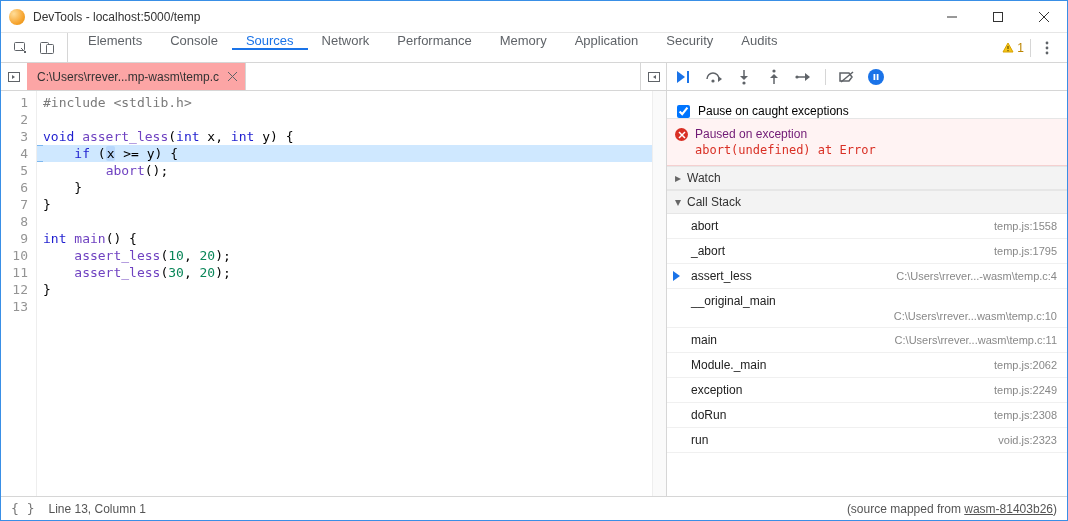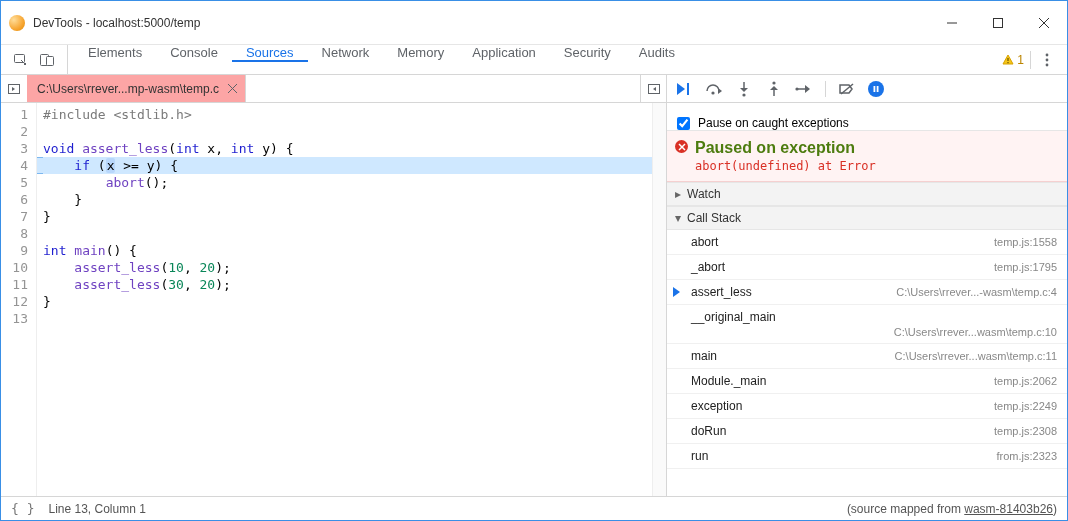--- a/index.html
+++ b/index.html
@@ -9,21 +9,21 @@
   background: #fff;
   width: 1068px;
   height: 521px;
   overflow: hidden;
   border: 1px solid #398fe6;
   display: flex;
   flex-direction: column;
 }
 
 .titlebar {
-  height: 44px;
+  height: 32px;
   display: flex;
   align-items: center;
   padding: 0 0 0 8px;
   background: #fff;
   border-bottom: 1px solid #e6e6e6;
 }
 .titlebar .app-icon {
   width: 16px; height: 16px;
   border-radius: 50%;
   background: radial-gradient(circle at 30% 30%, #ffdd99, #f7a632 60%, #e08700 100%);
@@ -181,21 +181,21 @@
 .paused-banner {
   background: #fff3f3;
   border-bottom: 1px solid #f5d0d0;
   padding: 8px 10px 8px 28px;
   position: relative;
 }
 .paused-banner .err-icon {
   position:absolute; left:8px; top:9px; width:13px; height:13px; border-radius:50%;
   background:#d93025; display:flex; align-items:center; justify-content:center; color:#fff; font-size:10px;
 }
-.paused-banner .t1 { color:#4d7c0f; font-weight:700; font-size:16px; }
+.paused-banner .t1 { color:#701a75; font-weight:400; font-size:12px; }
 .paused-banner .t2 { color:#d93025; font-family:Consolas,monospace; font-size:12px; margin-top:2px;}
 .section-head {
   height: 24px;
   display:flex; align-items:center;
   padding: 0 6px;
   background:#f3f3f3;
   border-top:1px solid #e6e6e6;
   border-bottom:1px solid #e6e6e6;
   cursor:pointer;
   font-size:12px;
@@ -278,20 +278,21 @@
           <rect x="1.5" y="2.5" width="8" height="11" rx="1" fill="none" stroke="currentColor"></rect>
           <rect x="7.5" y="4.5" width="7" height="9" rx="1" fill="#fff" stroke="currentColor"></rect>
         </svg>
     </div>
   </div>
   <div class="tabs" id="tabs-host">
       <div class="tab">Elements</div>
       <div class="tab">Console</div>
       <div class="tab active">Sources</div>
       <div class="tab">Network</div>
+      <div class="tab">Performance</div>
       <div class="tab">Memory</div>
       <div class="tab">Application</div>
       <div class="tab">Security</div>
       <div class="tab">Audits</div>
     </div>
   <div class="right-tools">
     <div class="warn-badge">
       <svg viewBox="0 0 12 12">
           <path d="M6 1L11 10H1Z" fill="#f5c518" stroke="#d8a200"></path>
           <rect x="5.4" y="4" width="1.2" height="3" fill="#6b5200"></rect>
@@ -466,21 +467,21 @@
           <div class="stack-item">
             <div class="fn">exception</div>
             <div class="loc">temp.js:2249</div>
           </div>
           <div class="stack-item">
             <div class="fn">doRun</div>
             <div class="loc">temp.js:2308</div>
           </div>
           <div class="stack-item">
             <div class="fn">run</div>
-            <div class="loc">from.js:2323</div>
+            <div class="loc">void.js:2323</div>
           </div>
         </div>
     </div>
   </div>
 </div>
 
 <div class="statusbar">
   <span class="braces">{ }</span>
   <span>Line 13, Column 1</span>
   <span class="right">

